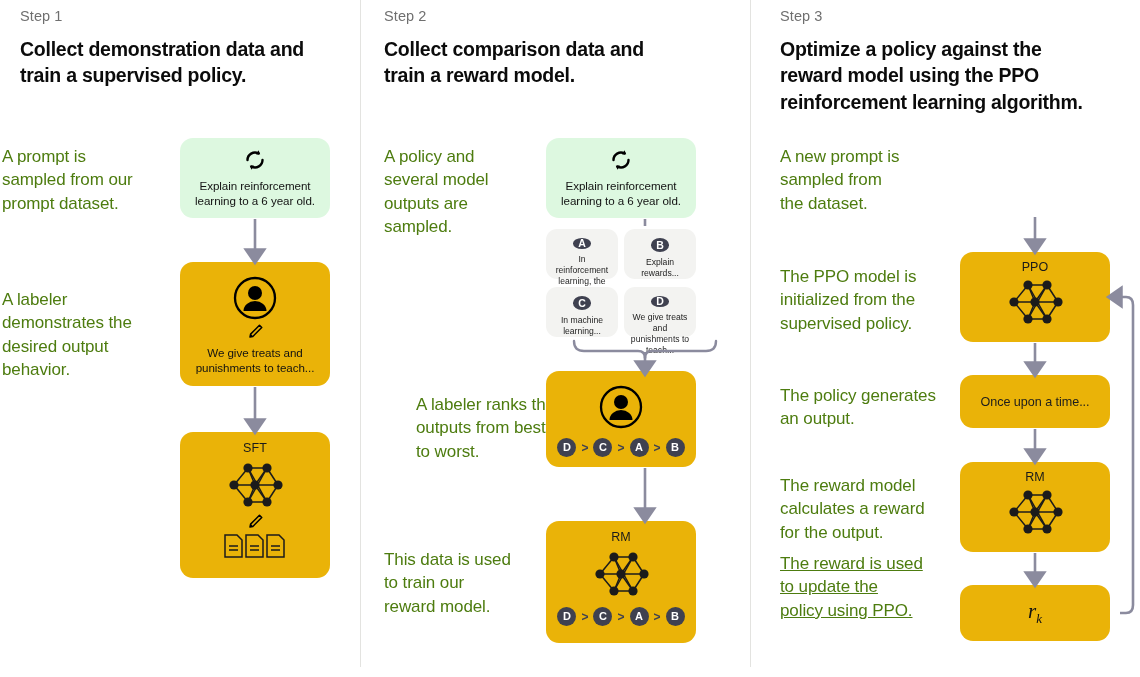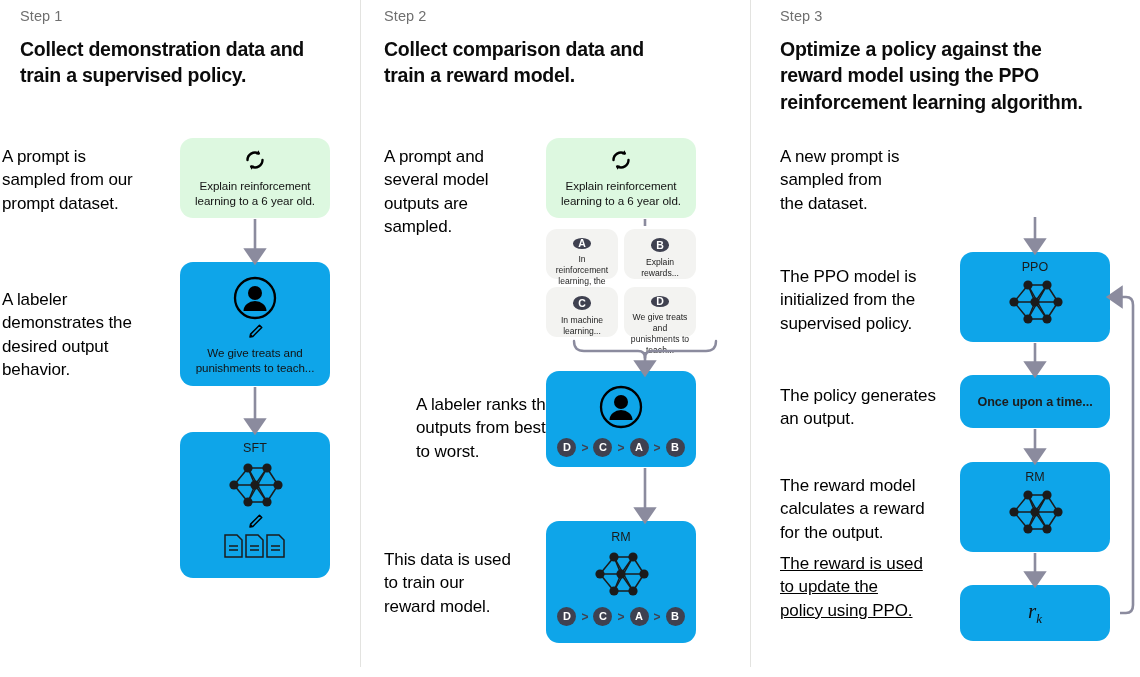--- a/index.html
+++ b/index.html
@@ -28,41 +28,41 @@
     margin-bottom: 12px;
   }
   .step-title {
     font-size: 19.5px; font-weight: bold; line-height: 1.35;
     letter-spacing: -0.25px; max-width: 300px;
   }
 
   .body-text {
     position: absolute;
     font-size: 17px; line-height: 1.38; letter-spacing: -0.1px;
-    color: #000000; white-space: pre-line;
+    color: #4d7c0f; white-space: pre-line;
   }
 
   
   .node {
     position: absolute;
     border-radius: 13px;
-    background: #0ea5e9;
+    background: #eab308;
     display: flex; flex-direction: column;
     align-items: center; justify-content: center;
   }
   .node.green { background: #ddf8e0; }
   .node-caption {
     font-size: 11.6px; line-height: 1.32; text-align: center;
     color: #121212; padding: 0 8px; letter-spacing: -0.05px;
   }
   .node-title {
     font-size: 12.5px; color: #1a1a1a; letter-spacing: 0.1px;
   }
   .plain-text {
-    font-size: 12.6px; color: #1d1d1d; letter-spacing: -0.05px; font-weight: bold;
+    font-size: 12.6px; color: #1d1d1d; letter-spacing: -0.05px;
   }
   .math {
     font-family: "Liberation Serif", serif;
     font-style: italic; font-size: 21px; color: #111;
   }
   .math sub { font-size: 13px; font-style: italic; }
 
   
   .opt-card {
     position: absolute;
@@ -194,21 +194,21 @@
         </svg>
       </span>
     </div>
   </div>
 
   <div class="column col2">
     <div class="step-label">Step 2</div>
     <div class="step-title">Collect comparison data and
 train a reward model.</div>
 
-    <div class="body-text" style="left:24px; top:145px; width:175px;">A prompt and
+    <div class="body-text" style="left:24px; top:145px; width:175px;">A policy and
 several model
 outputs are
 sampled.</div>
     <div class="body-text" style="left:24px; top:393px; width:175px;margin-left:32px;">A labeler ranks the
 outputs from best
 to worst.</div>
     <div class="body-text" style="left:24px; top:548px; width:175px;">This data is used
 to train our
 reward model.</div>
 

